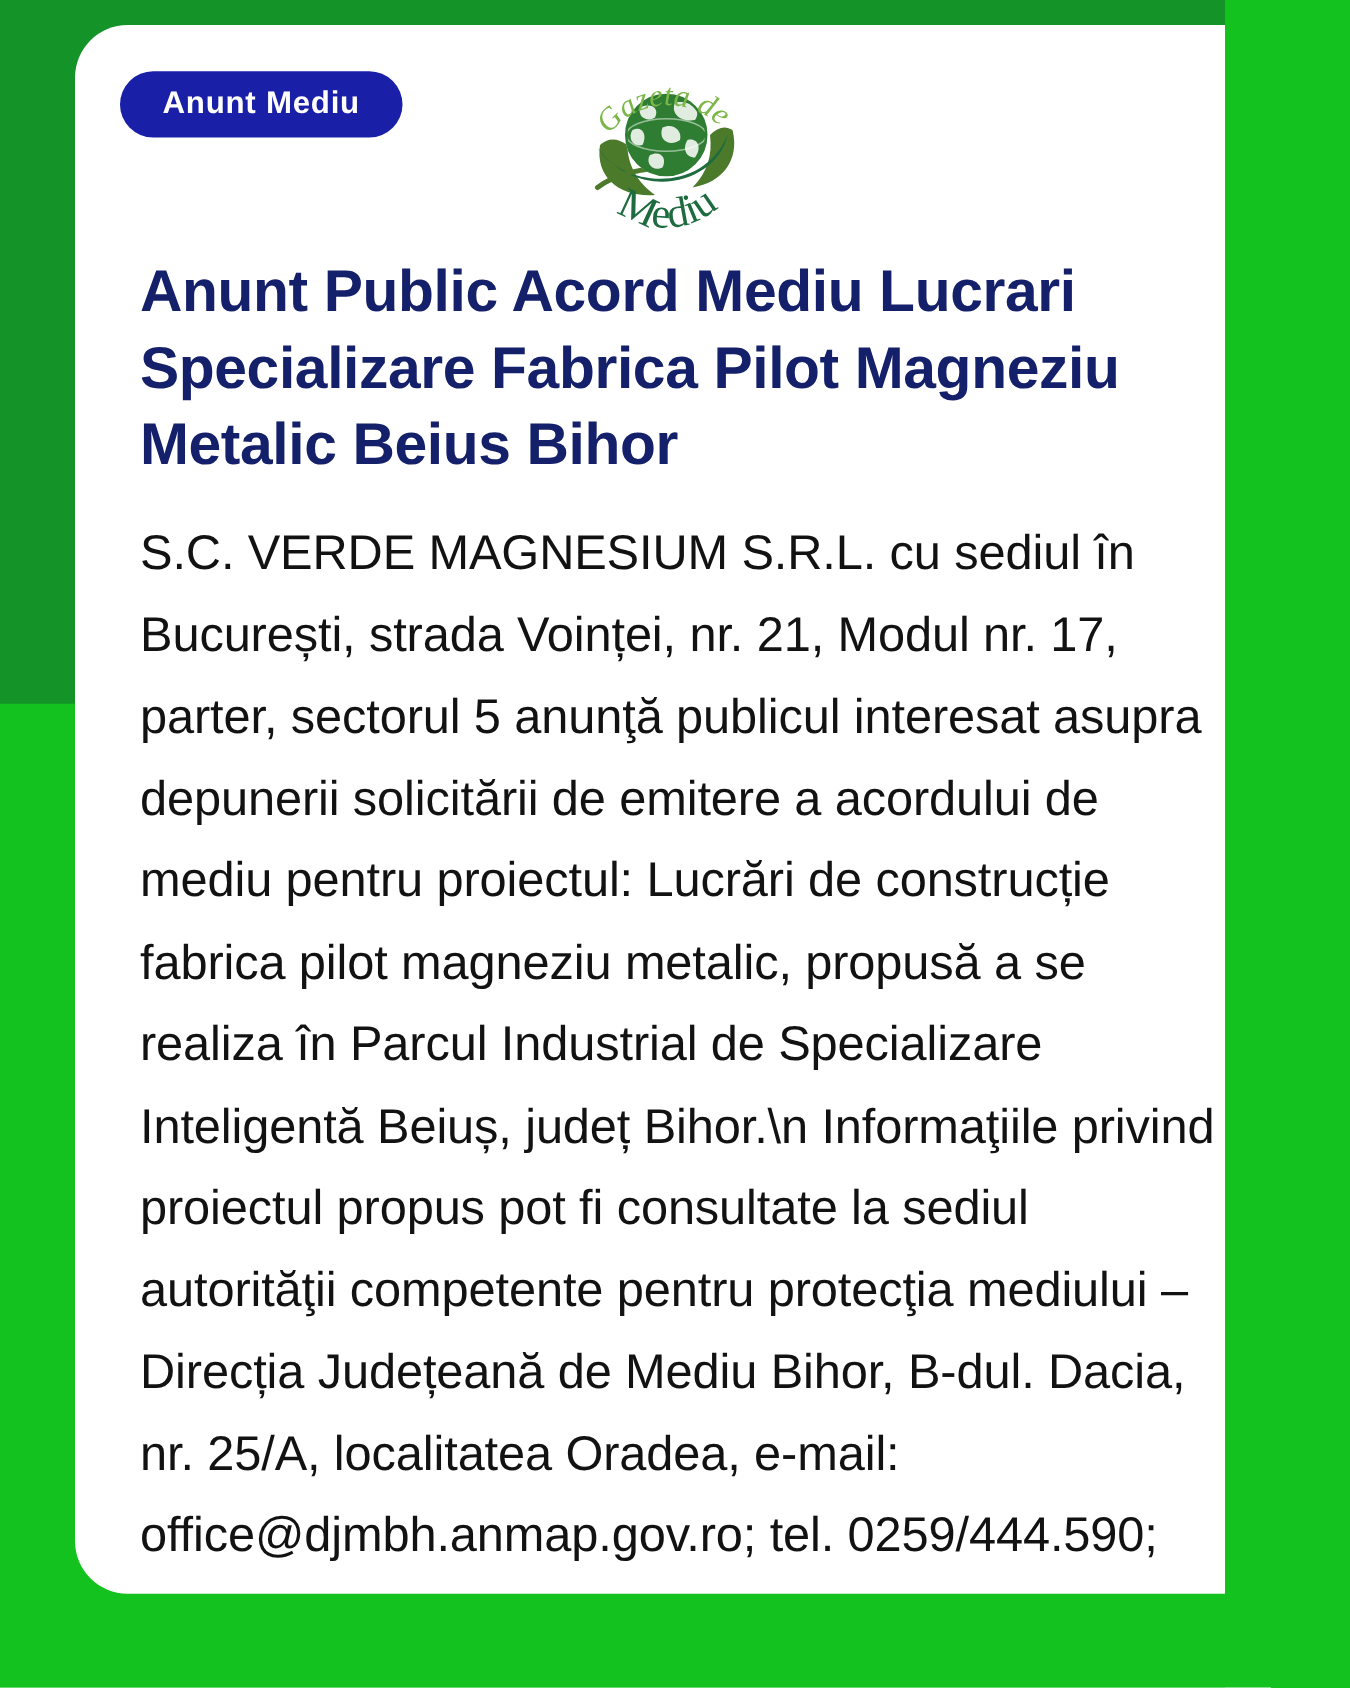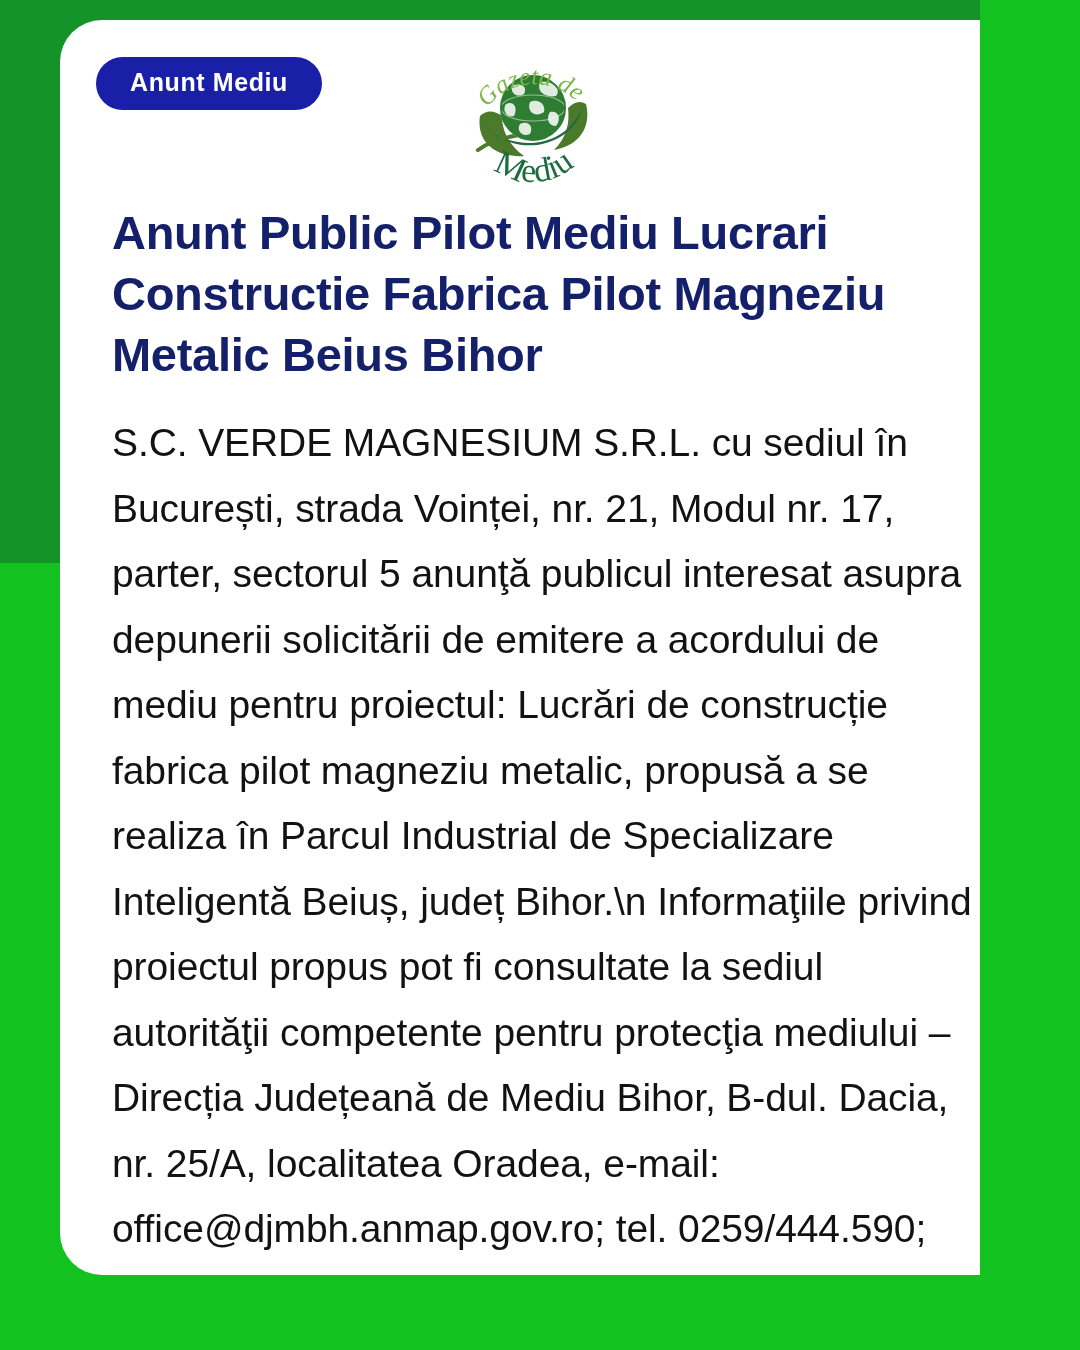--- a/index.html
+++ b/index.html
@@ -151,18 +151,18 @@
             <textPath href="#arcTop" startOffset="50%" text-anchor="middle">Gazeta de</textPath>
           </text>
           <text font-family="'Liberation Serif', serif" font-size="34" fill="#1d6b3f">
             <textPath href="#arcBot" startOffset="50%" text-anchor="middle">Mediu</textPath>
           </text>
         </svg>
       </div>
 
     </div>
 
-    <h1 class="title">Anunt Public Pilot Mediu Lucrari Constructie Fabrica Pilot Magneziu Metalic Beius Bihor</h1>
+    <h1 class="title">Anunt Public Acord Mediu Lucrari Specializare Fabrica Pilot Magneziu Metalic Beius Bihor</h1>
 
     <p class="body-text">S.C. VERDE MAGNESIUM S.R.L. cu sediul în București, strada Voinței, nr. 21, Modul nr. 17, parter, sectorul 5 anunţă publicul interesat asupra depunerii solicitării de emitere a acordului de mediu pentru proiectul: Lucrări de construcție fabrica pilot magneziu metalic, propusă a se realiza în Parcul Industrial de Specializare Inteligentă Beiuș, județ Bihor.\n Informaţiile privind proiectul propus pot fi consultate la sediul autorităţii competente pentru protecţia mediului – Direcția Județeană de Mediu Bihor, B-dul. Dacia, nr. 25/A, localitatea Oradea, e-mail: office@djmbh.anmap.gov.ro; tel. 0259/444.590; Fax. 0259/406.588, în zilele de luni-vineri, între orele 8- 16, şi la sediul titularului.\n Observaţiile publicului se primesc zilnic la sediul autorităţii competente pentru protecţia mediului Direcția Județeană de Mediu Bihor.</p>
 
   </div>
 </div>
 
 </body></html>

